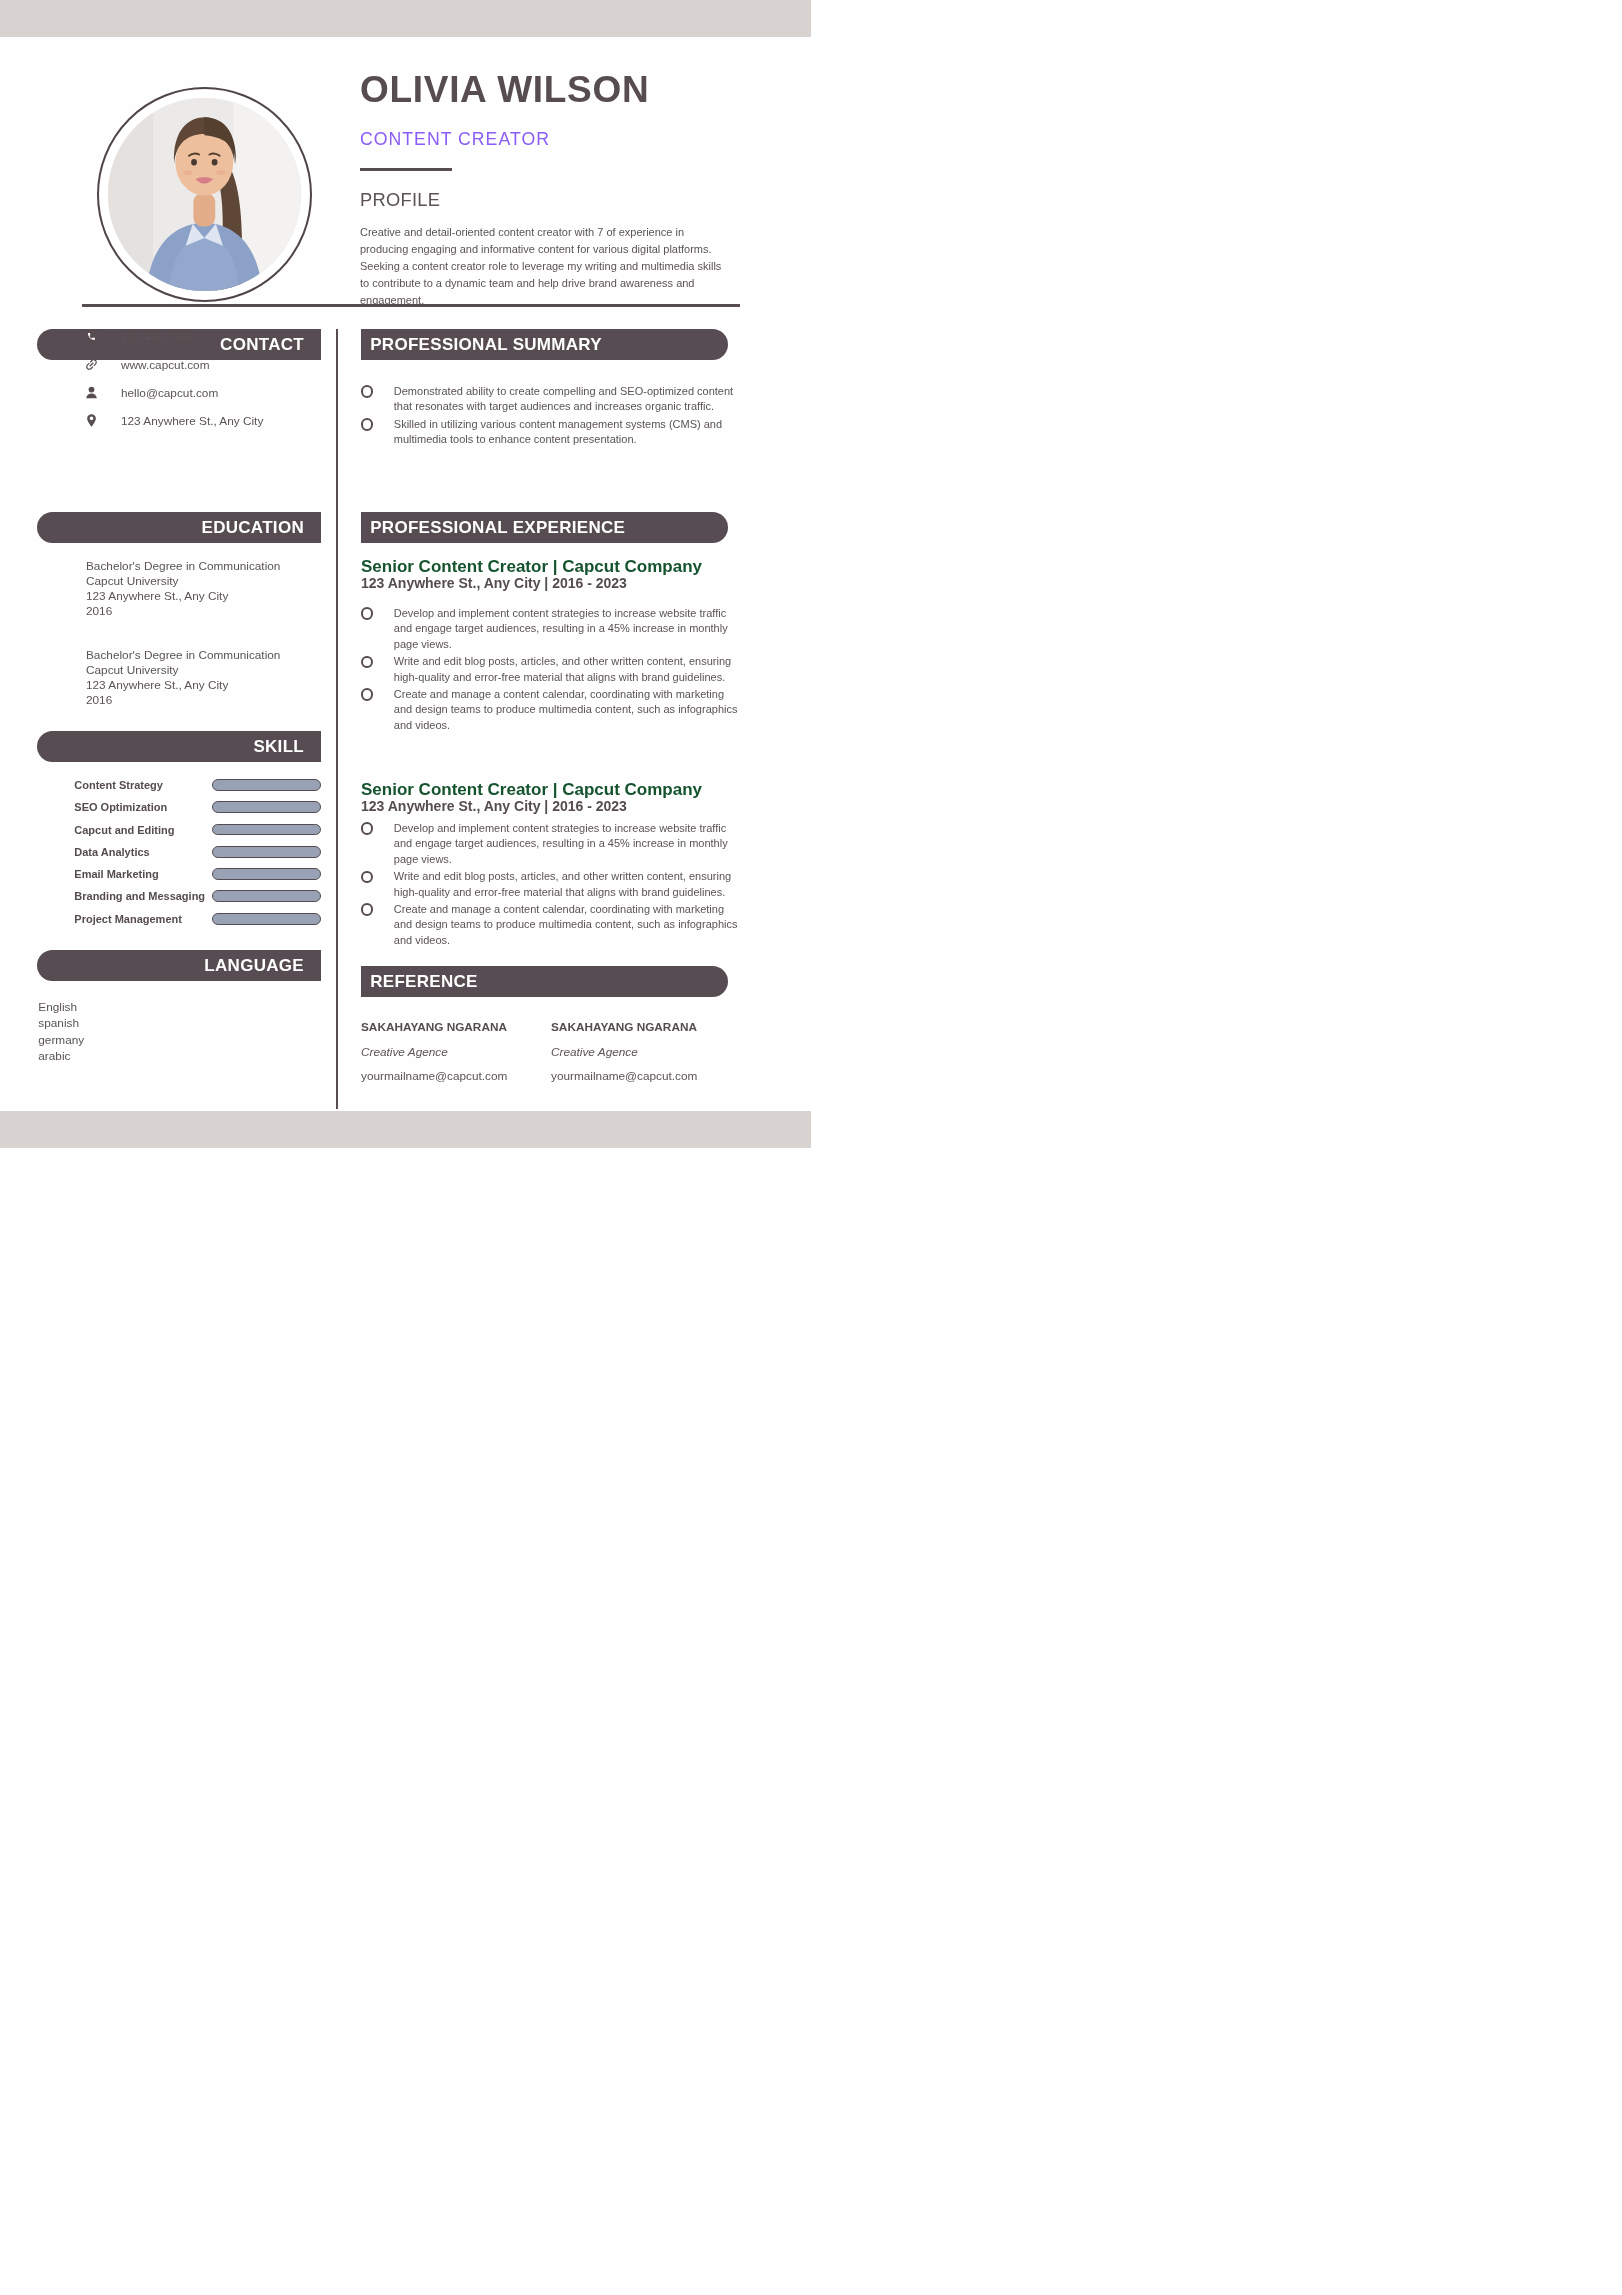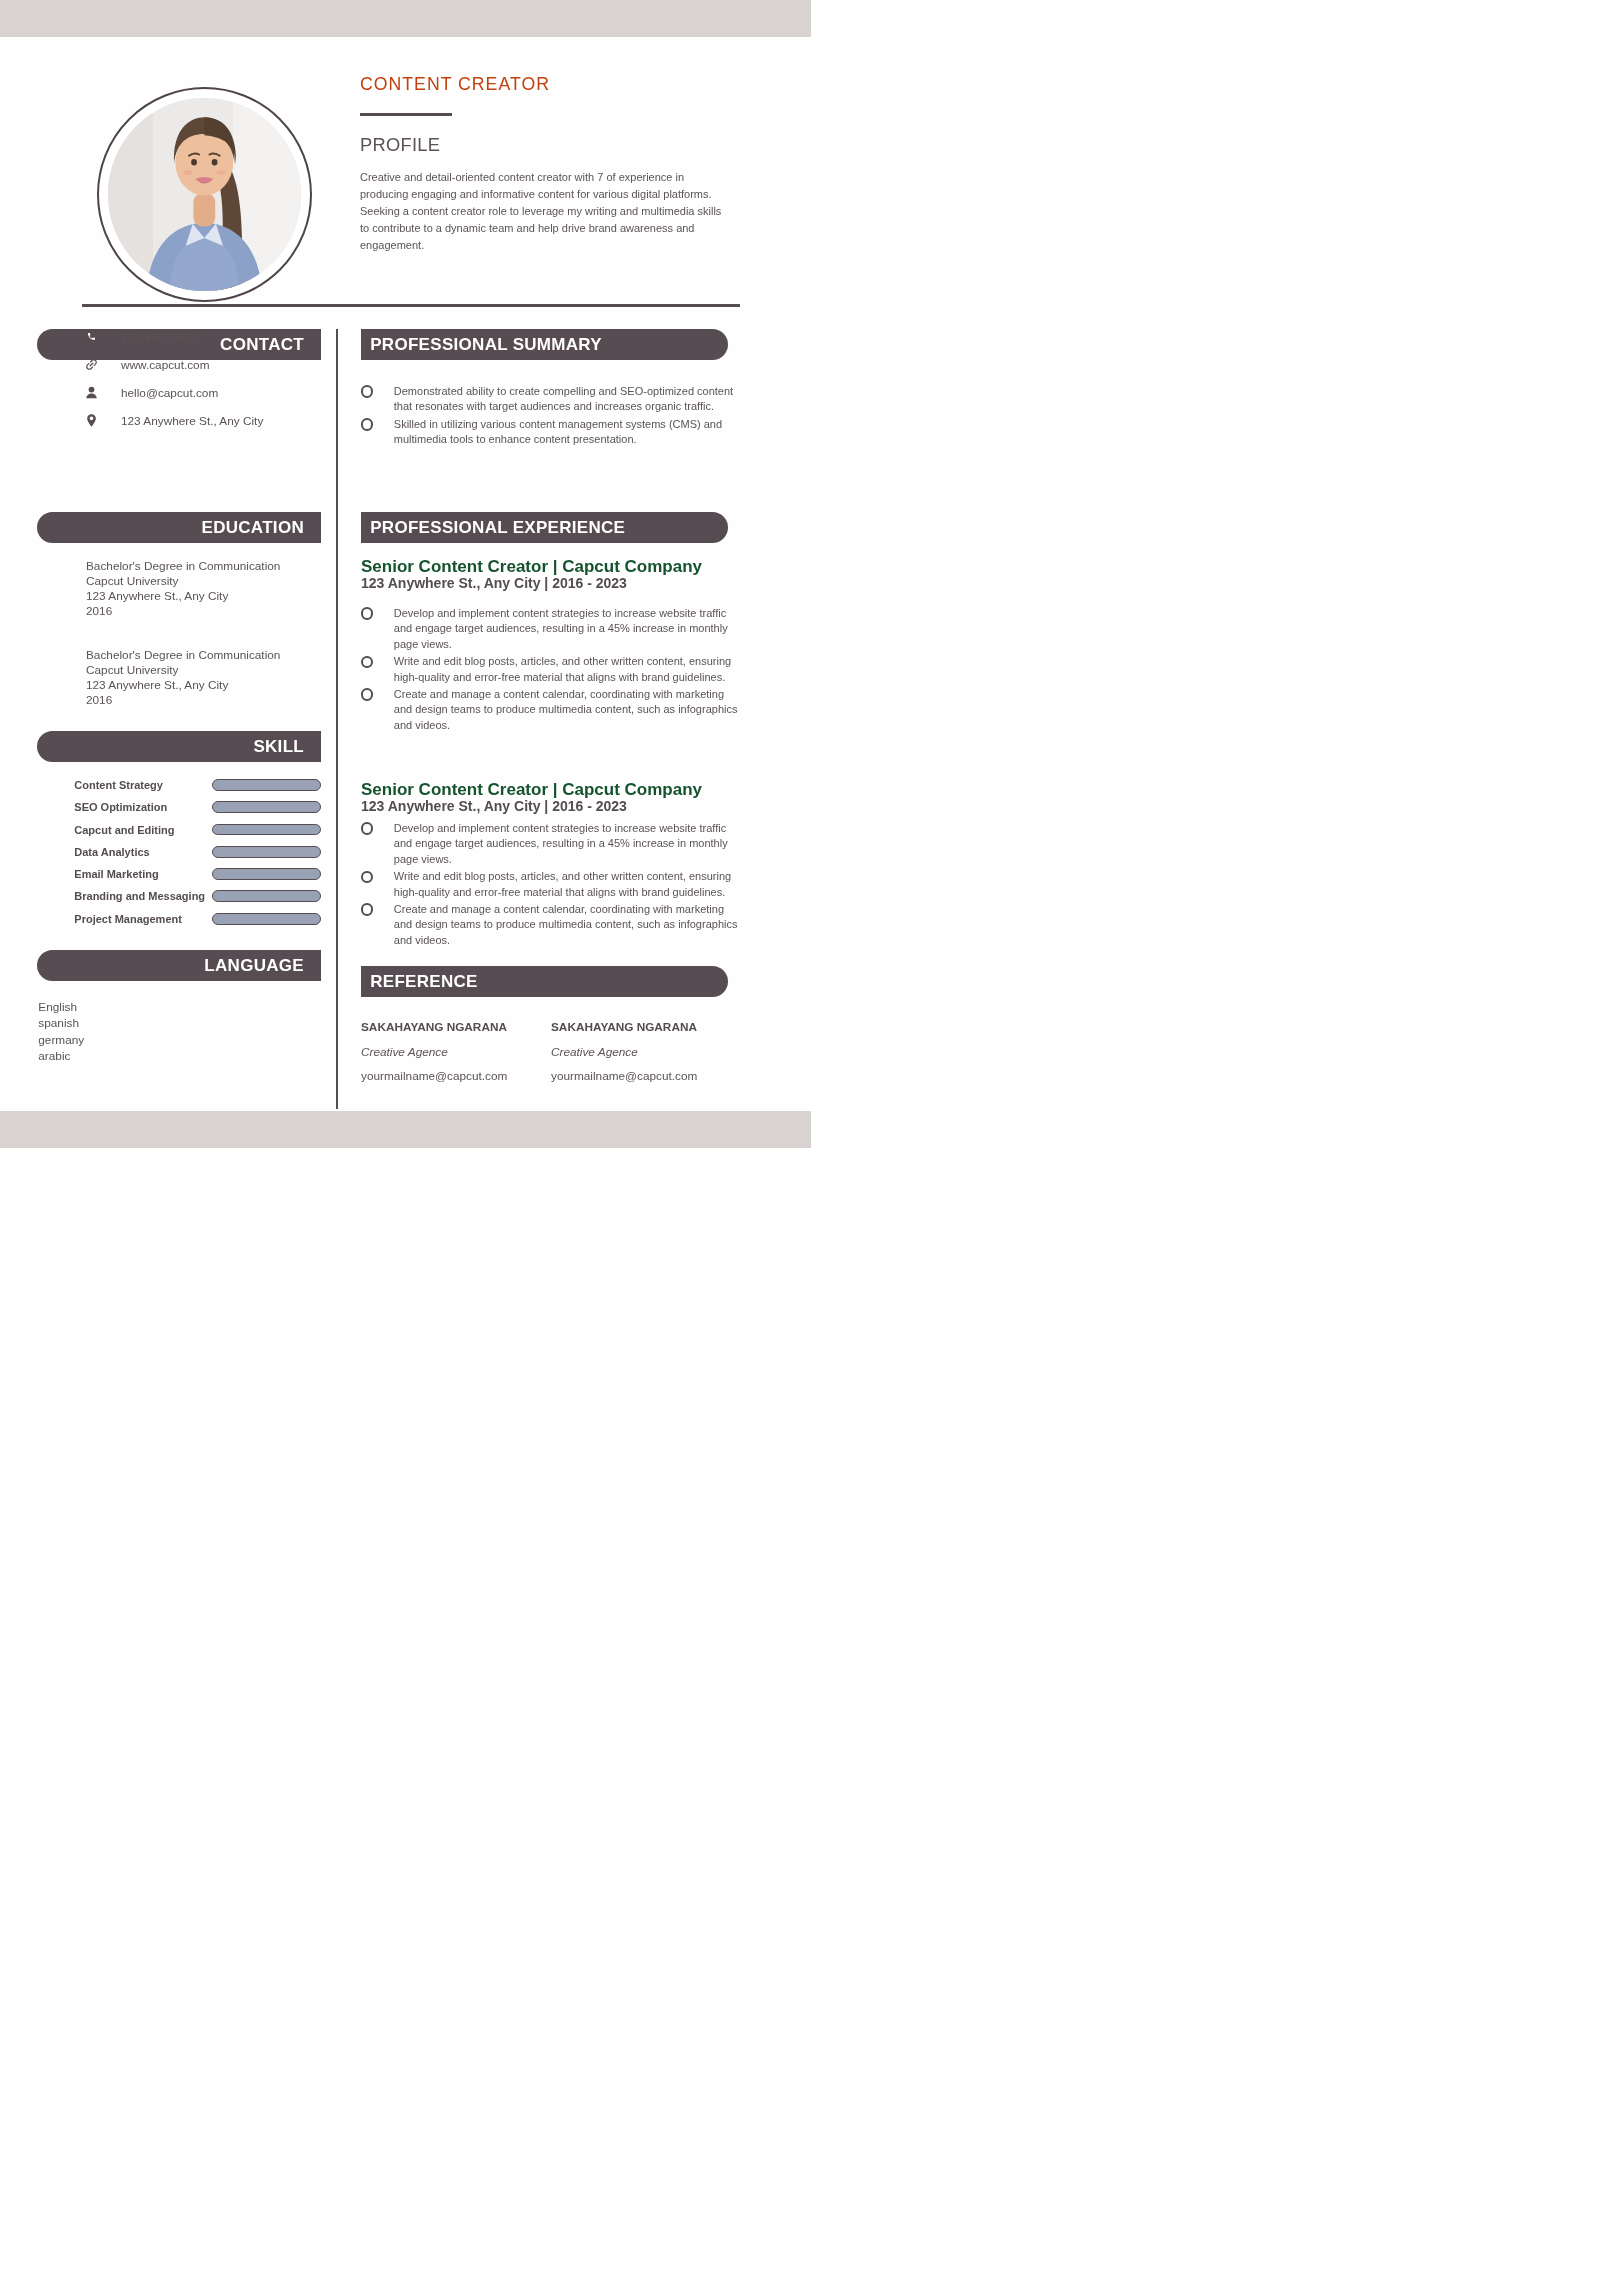--- a/index.html
+++ b/index.html
@@ -13,21 +13,21 @@
   
   .photo-ring{
     position:absolute;left:97px;top:87px;width:211px;height:211px;
     border:2.6px solid #4e4449;border-radius:50%;background:#ffffff;
   }
   .photo-inner{position:absolute;inset:9.2px;border-radius:50%;overflow:hidden;background:#eceae8;}
   .photo-inner svg{display:block;width:100%;height:100%;}
 
   .header-text{position:absolute;left:360px;top:71px;width:393px;}
   .name{font-size:37px;font-weight:700;letter-spacing:0.7px;line-height:1.05;color:#564c51;}
-  .role{font-size:17.7px;font-weight:500;letter-spacing:1px;margin-top:3px;color:#c2410c;}
+  .role{font-size:17.7px;font-weight:500;letter-spacing:1px;margin-top:19px;color:#8b5cf6;}
   .title-underline{width:92px;height:3.3px;background:#564c51;margin-top:17.7px;}
   .profile-heading{font-size:18.3px;font-weight:500;letter-spacing:0.3px;margin-top:17.7px;color:#5a5255;}
   .profile-text{font-size:11px;line-height:17px;margin-top:13.7px;width:372px;color:#5b5356;}
 
   .header-rule{position:absolute;top:304px;left:82px;width:658px;height:2.6px;background:#564c51;}
   .col-rule{position:absolute;left:336px;top:329px;width:2px;height:780px;background:#564c51;}
 
   
   .left-col{position:absolute;left:37px;top:329px;width:284px;height:780px;}
   .right-col{position:absolute;left:361px;top:329px;width:380px;height:780px;}
@@ -114,20 +114,21 @@
         <path d="M158,88 q8,-4 16,2" stroke="#55402f" stroke-width="3" fill="none" stroke-linecap="round"></path>
         <path d="M138,128 q12,10 24,0 q-12,6 -24,0" fill="#c96f7a"></path>
         <path d="M136,126 q14,-6 28,0 q-14,12 -28,0" fill="#d87f8a"></path>
         <ellipse cx="124" cy="116" rx="7" ry="4" fill="#e8a98b" opacity=".6"></ellipse>
         <ellipse cx="176" cy="116" rx="7" ry="4" fill="#e8a98b" opacity=".6"></ellipse>
       </svg>
     </div>
   </div>
 
   <div class="header-text">
+    <div class="name">OLIVIA WILSON</div>
     <div class="role">CONTENT CREATOR</div>
     <div class="title-underline"></div>
     <div class="profile-heading">PROFILE</div>
     <div class="profile-text">Creative and detail-oriented content creator with 7 of experience in producing engaging and informative content for various digital platforms. Seeking a content creator role to leverage my writing and multimedia skills to contribute to a dynamic team and help drive brand awareness and engagement.</div>
   </div>
 
   <div class="header-rule"></div>
   <div class="col-rule"></div>
 
   <div class="left-col">

